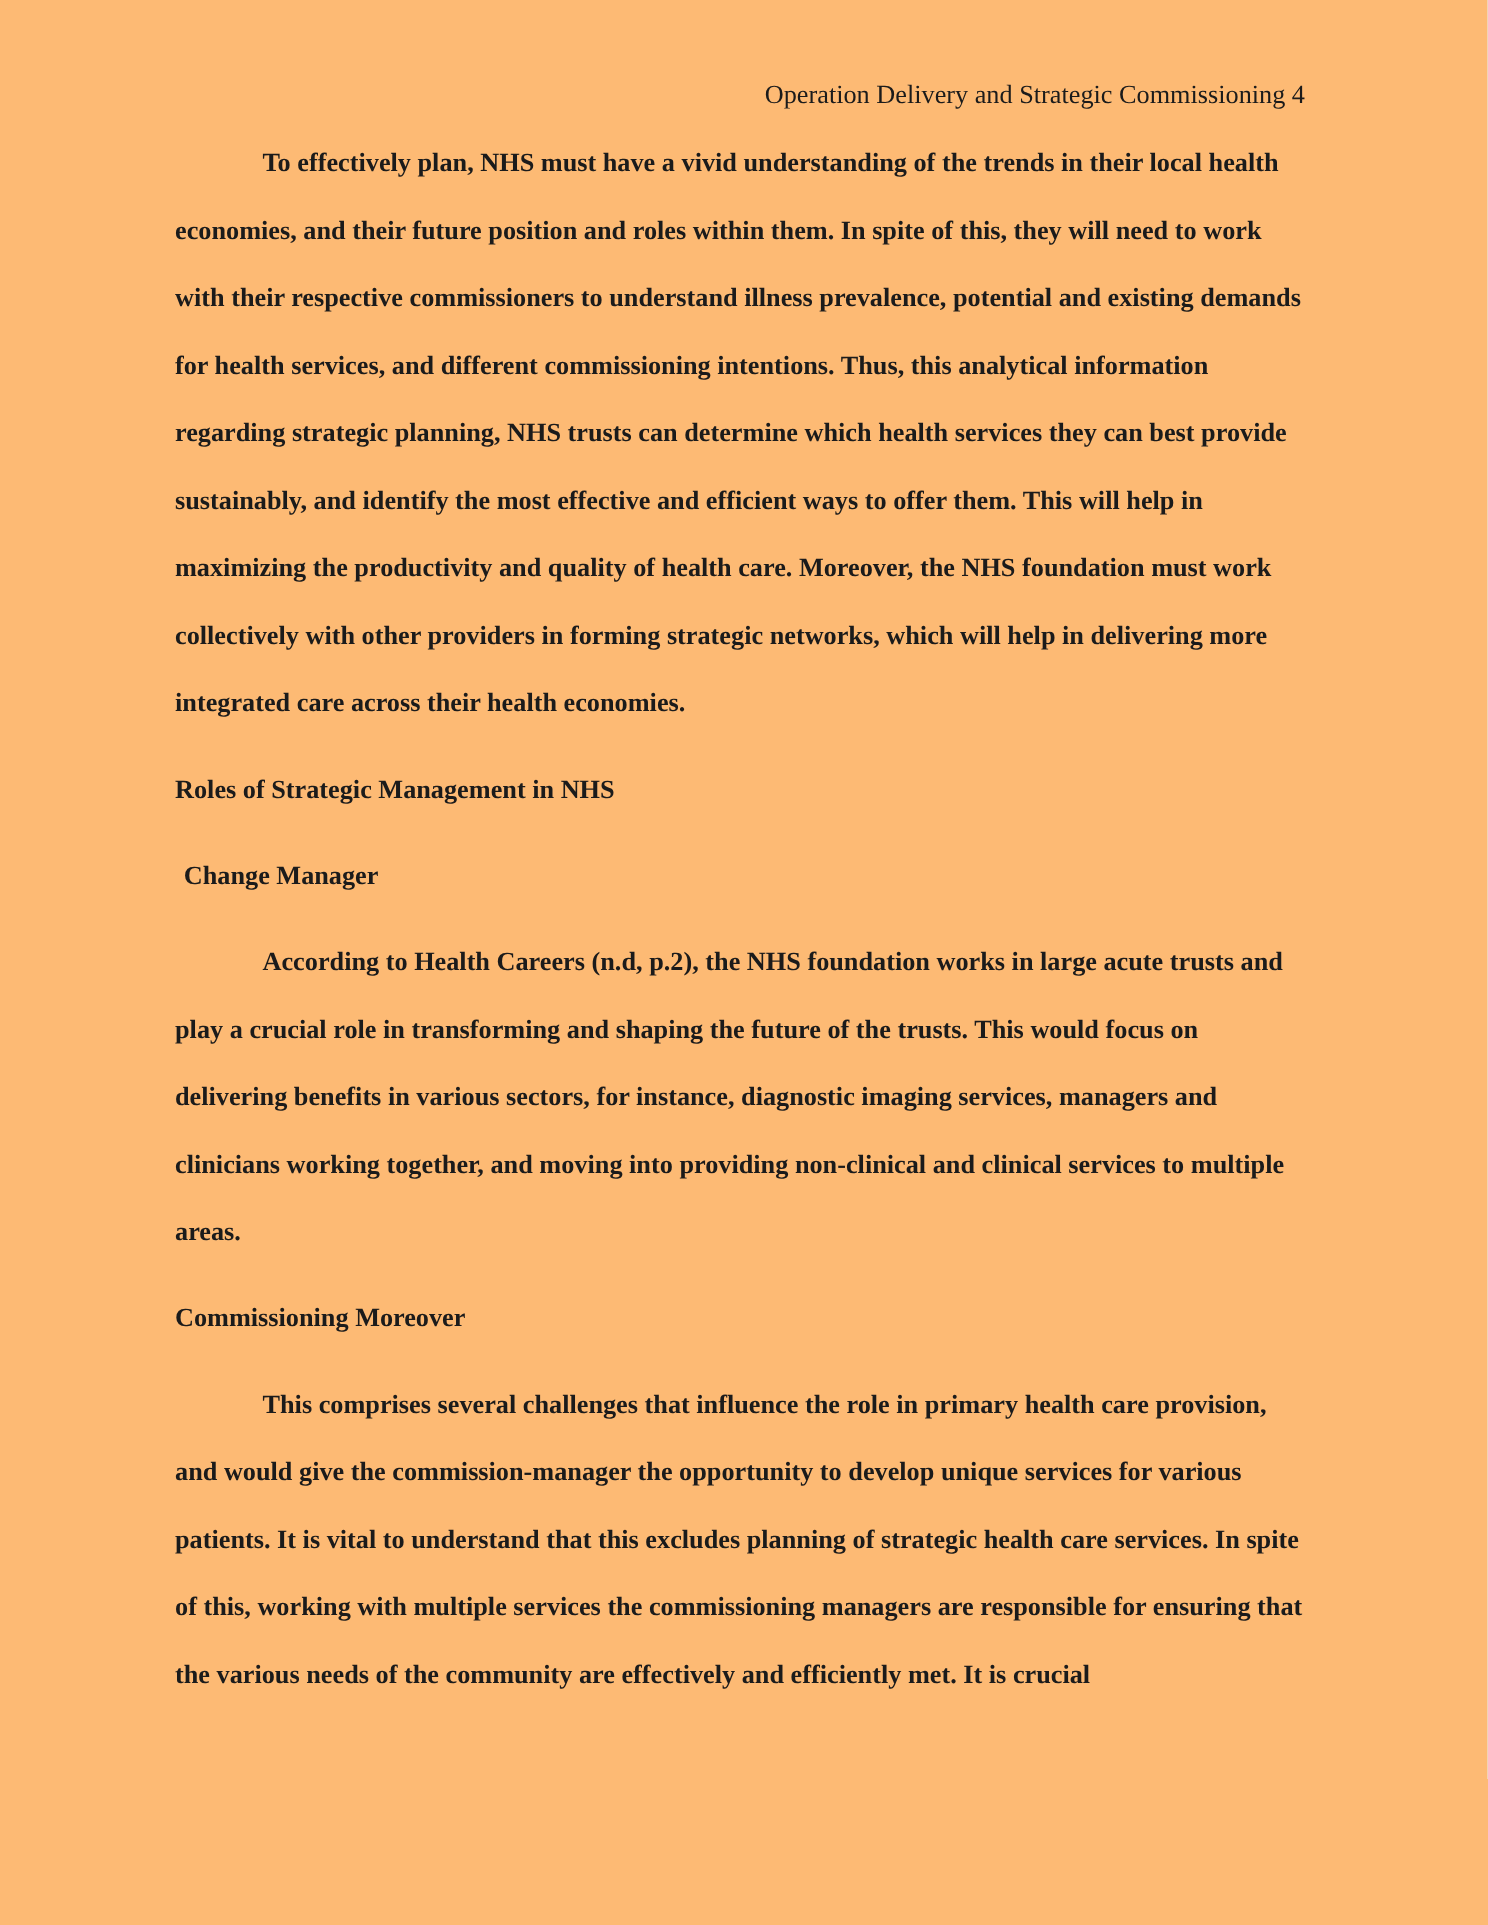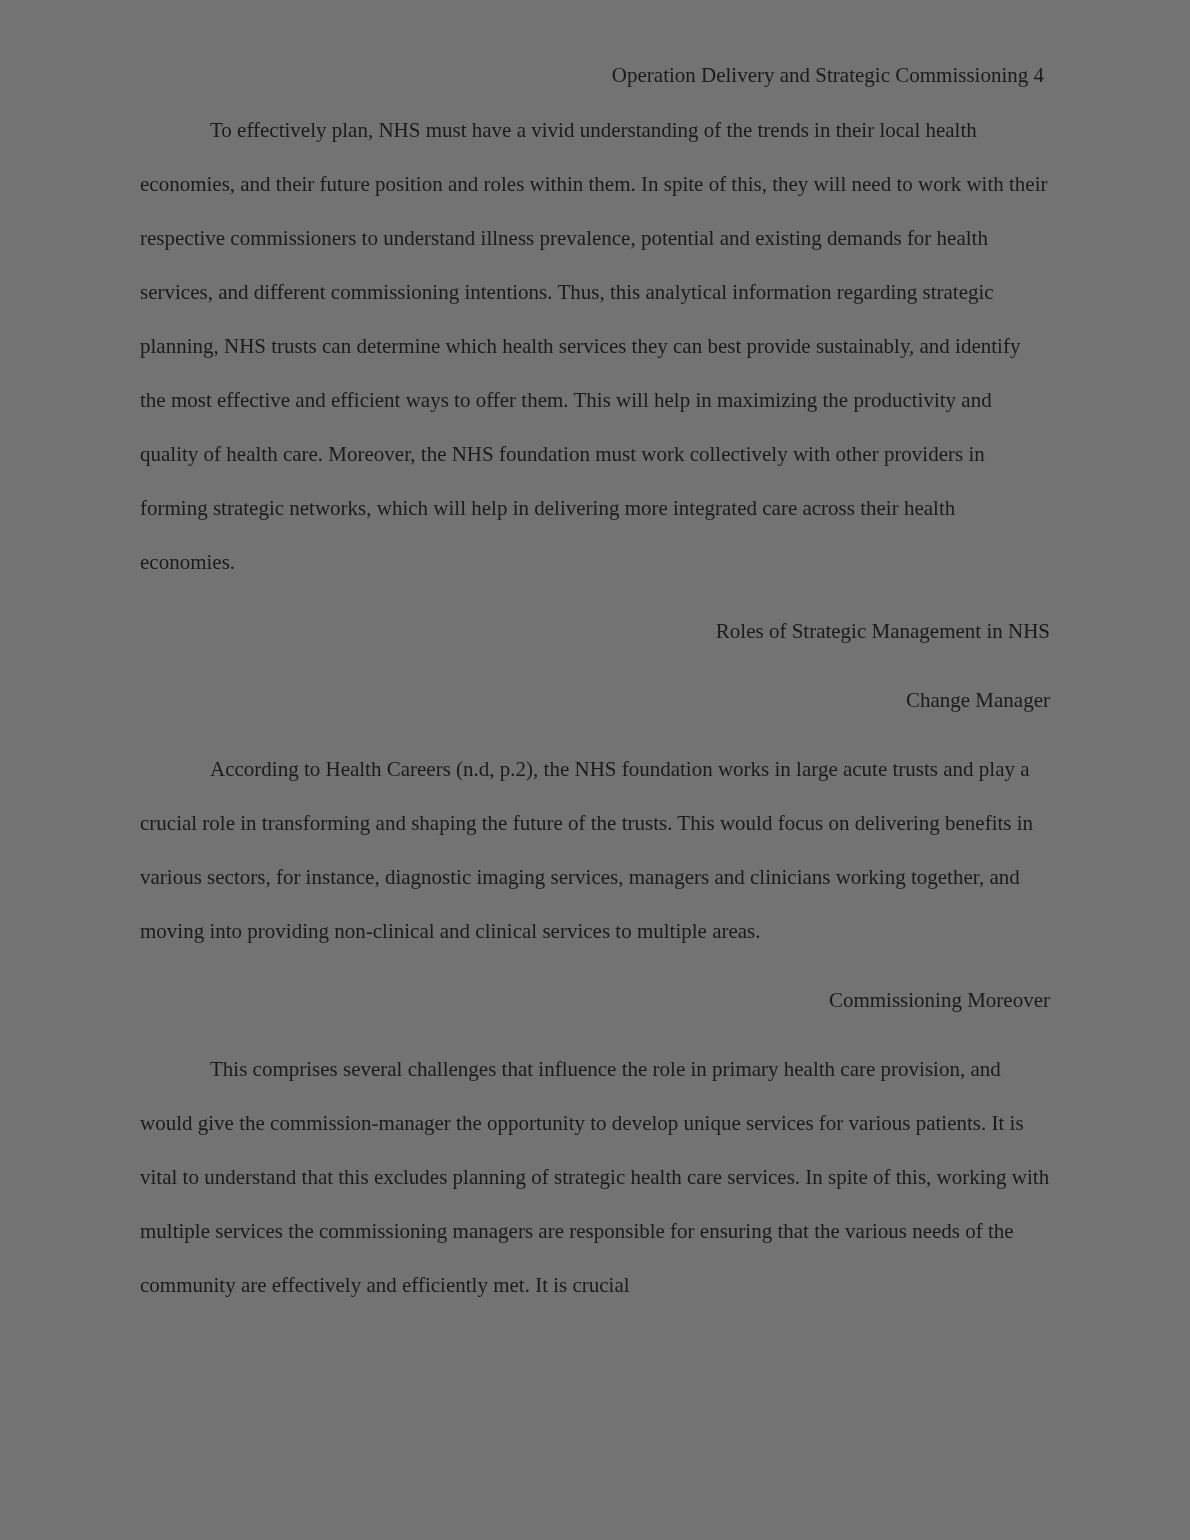--- a/index.html
+++ b/index.html
@@ -5,52 +5,52 @@
   html, body {
     margin: 0;
     padding: 0;
     background: #e8e8e8;
   }
   .page {
     position: relative;
     width: 1190px;
     height: 1540px;
     margin: 0 auto;
-    background: #737373;
+    background: #fdba74;
     box-sizing: border-box;
     padding: 62px 140px 0 140px;
     font-family: "Liberation Serif", "DejaVu Serif", serif;
     color: #1b1b1b;
     font-size: 21px;
     overflow: hidden;
   }
   .page-header {
     text-align: right;
     line-height: 26px;
     margin: 0 6px 0 0;
     font-weight: normal;
   }
   .page-body p,
   .page-body h1,
   .page-body h2 {
     margin: 15px 0 0 0;
     line-height: 54px;
     font-size: 21px;
-    font-weight: normal;
+    font-weight: bold;
   }
   .para.indent {
     text-indent: 70px;
   }
   .heading-center {
-    text-align: right;
+    text-align: left;
     font-weight: bold;
   }
   .subheading {
     font-weight: bold;
-    text-align: right;
+    text-align: left;
   }
   .subheading.padded {
     padding-left: 7px;
   }
 </style>
 </head>
 <body>
 
 <div class="page">
 

